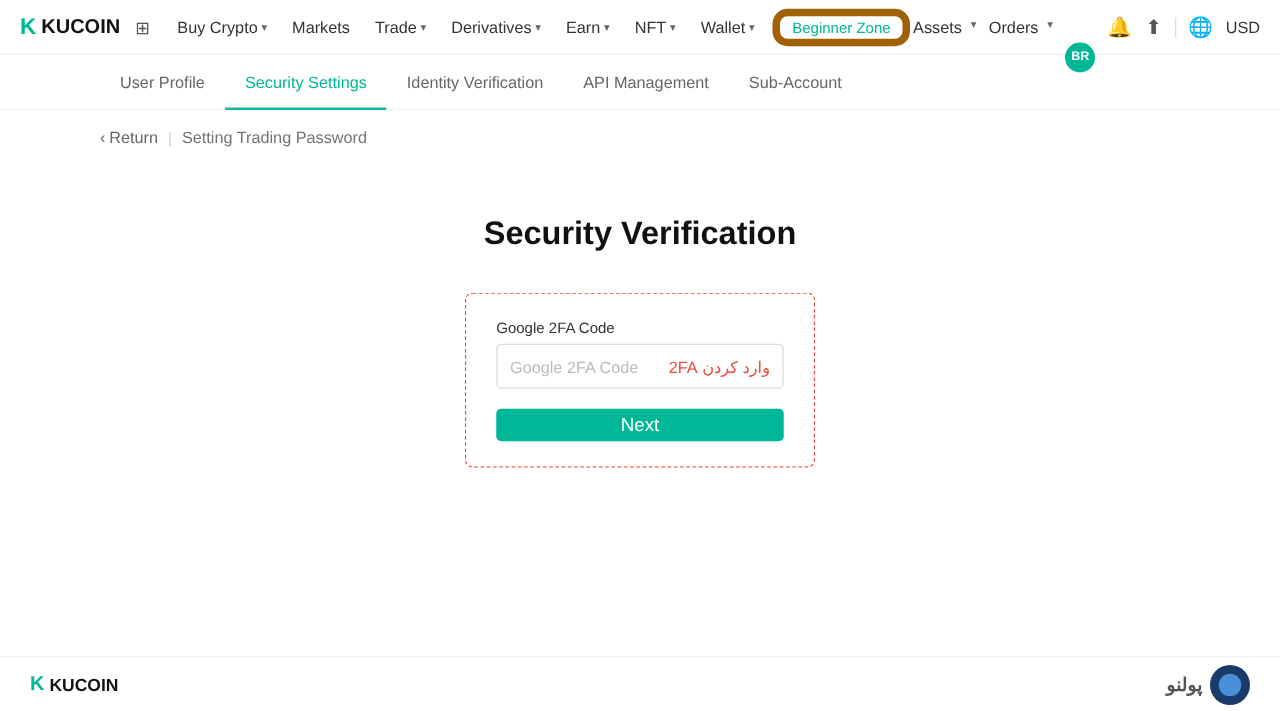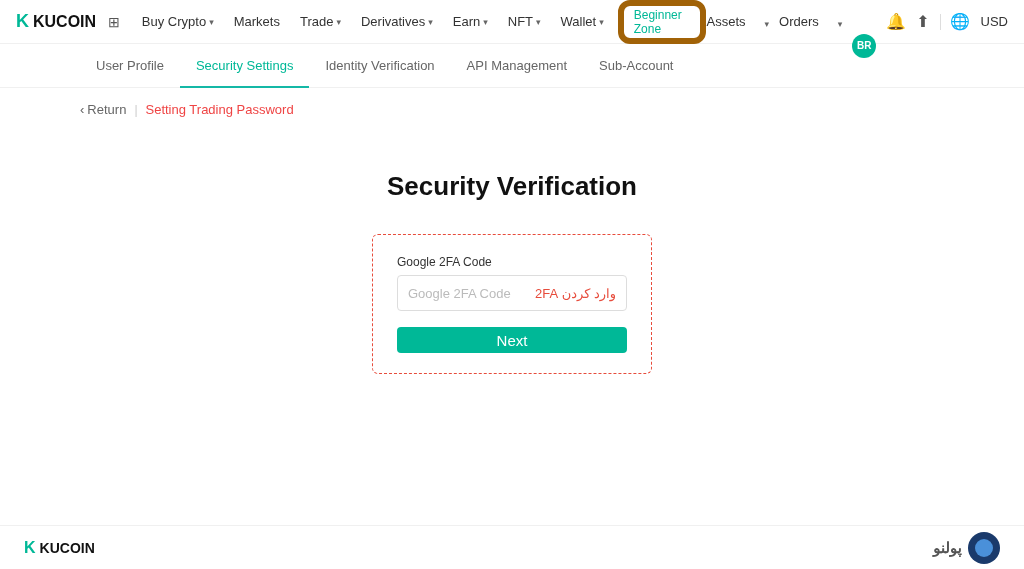--- a/index.html
+++ b/index.html
@@ -20,21 +20,21 @@
       font-size: 13px; color: #333; padding: 0 10px; height: 44px;
       display: flex; align-items: center; cursor: pointer; white-space: nowrap;
     }
     .nav-item-arrow { font-size: 9px; margin-left: 3px; color: #666; }
     .nav-beginner {
       background: transparent; border: 6px solid #a16207; color: #00b897;
       border-radius: 12px; padding: 2px 10px; font-size: 12px; cursor: pointer;
       margin-left: 4px;
     }
     .nav-right { display: flex; align-items: center; gap: 10px; margin-left: auto; }
-    .nav-right-item { font-size: 13px; color: #333; cursor: pointer; display: flex; align-items: flex-end; gap: 16px; }
+    .nav-right-item { font-size: 13px; color: #333; cursor: pointer; display: flex; align-items: flex-start; gap: 4px; }
     .nav-avatar {
       width: 24px; height: 24px; border-radius: 50%; background: #00b897;
       color: #fff; font-size: 10px; display: flex; align-items: center; justify-content: center; font-weight: 700; margin-top: 48px;
     }
     .nav-icon-btn { font-size: 16px; color: #555; cursor: pointer; }
     .nav-divider { width: 1px; height: 16px; background: #ddd; }
 
     
     .sec-nav {
       display: flex; align-items: center; height: 44px;
@@ -48,21 +48,21 @@
     .sec-nav-item.active { color: #00b897; border-bottom: 2px solid #14b8a6; font-weight: 500; }
 
     
     .breadcrumb-bar {
       display: flex; align-items: center; padding: 14px 80px; gap: 8px;
     }
     .breadcrumb-return {
       font-size: 13px; color: #666; cursor: pointer; display: flex; align-items: center; gap: 3px;
     }
     .breadcrumb-sep { color: #ccc; font-size: 12px; }
-    .breadcrumb-current { font-size: 13px; color: #ef4444; }
+    .breadcrumb-current { font-size: 13px; color: #737373; }
 
     
     .main-content {
       display: flex; flex-direction: column; align-items: center;
       padding: 40px 20px 60px;
     }
     .page-title {
       font-size: 26px; font-weight: 600; color: #111; margin-bottom: 32px;
     }
 

